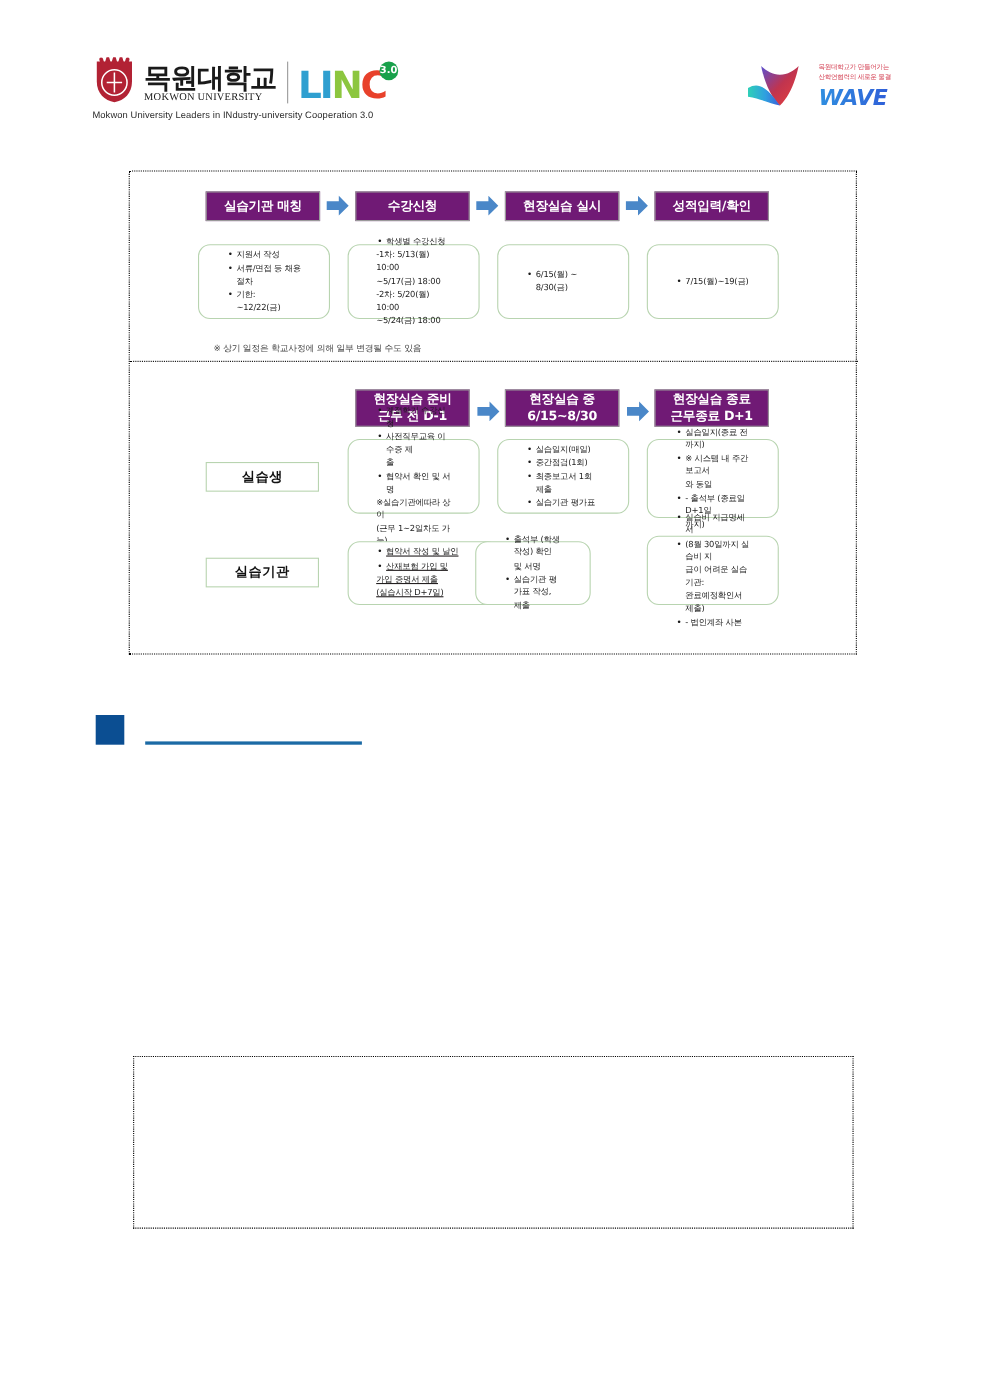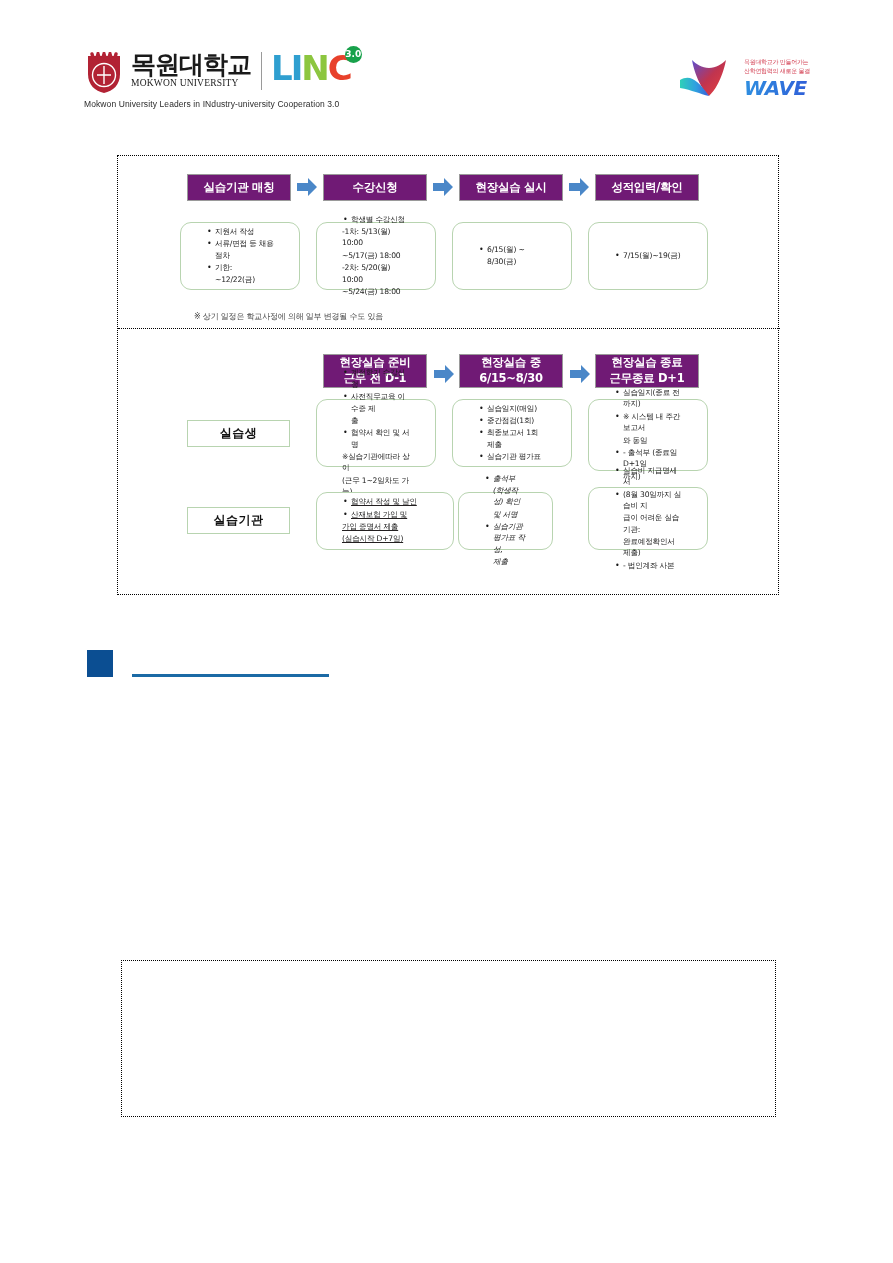--- a/index.html
+++ b/index.html
@@ -25,21 +25,21 @@
   }
   .logo-mokwon {
     position: absolute;
     left: 84px; top: 52px;
     display: flex;
     flex-direction: column;
     align-items: flex-start;
   }
   .logo-mokwon-row {
     display: flex;
-    align-items: flex-start;
+    align-items: flex-end;
   }
   .crest {
     width: 40px; height: 42px;
     position: relative;
     margin-right: 7px;
   }
   .crest svg { display: block; }
   .mk-han {
     font-family: "DejaVu Sans", "Liberation Sans", sans-serif;
     font-size: 25px;
@@ -440,21 +440,21 @@
 
   <div class="rbox" style="left:198px; top:336px; width:138px; height:58px;text-decoration:underline;">
     <ul>
       <li class="bullet">협약서 작성 및 날인</li>
       <li class="bullet">산재보험 가입 및</li>
       <li class="plain">가입 증명서 제출</li>
       <li class="plain">(실습시작 D+7일)</li>
     </ul>
   </div>
 
-  <div class="rbox" style="left:340px; top:336px; width:95px; height:58px;font-style:italic;">
+  <div class="rbox" style="left:314px; top:336px; width:105px; height:58px;">
     <ul>
       <li class="bullet">출석부 (학생작성) 확인</li>
       <li class="cont">및 서명</li>
       <li class="bullet">실습기관 평가표 작성,</li>
       <li class="cont">제출</li>
     </ul>
   </div>
 
   <div class="rbox" style="left:470px; top:331px; width:120px; height:63px;">
     <ul>

